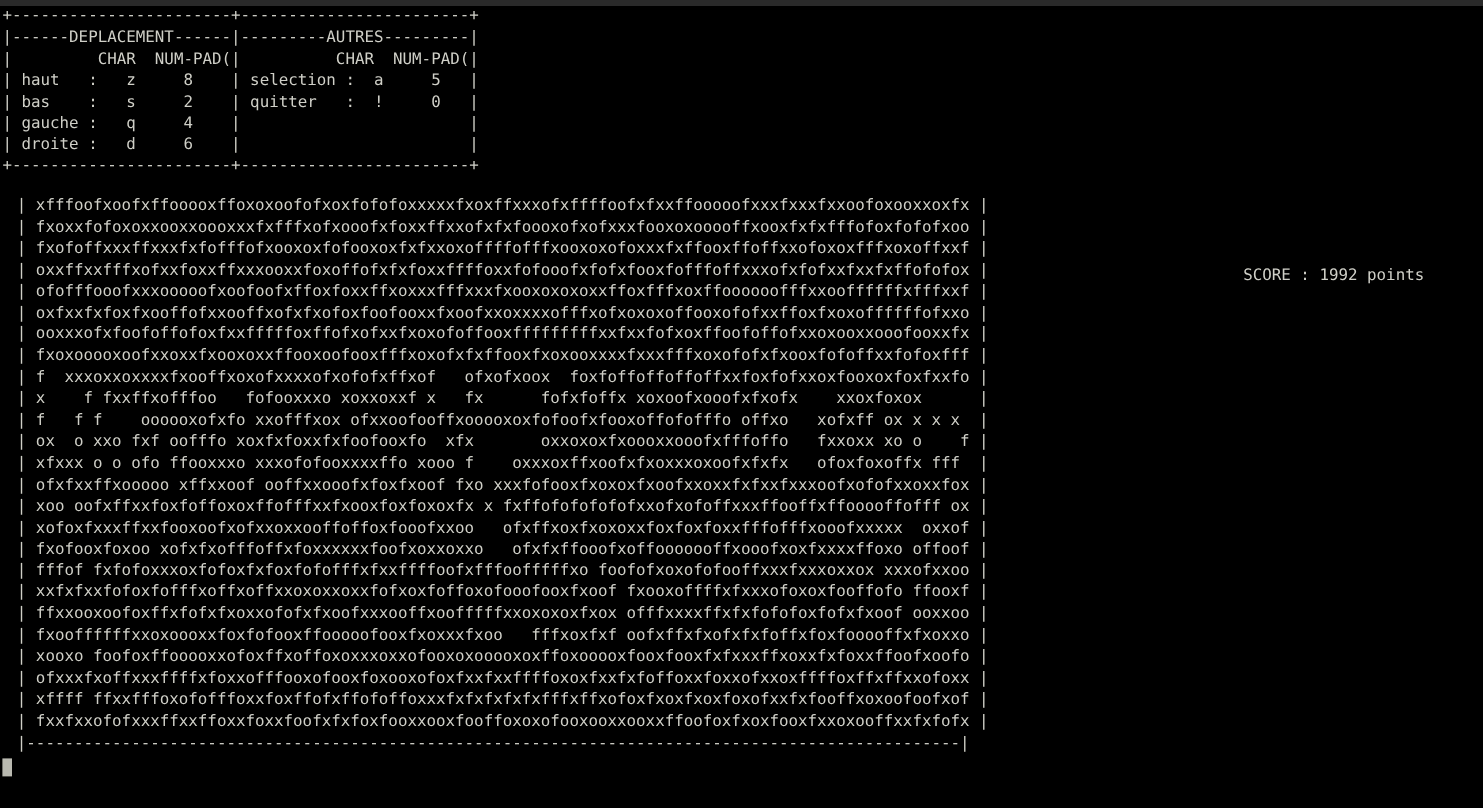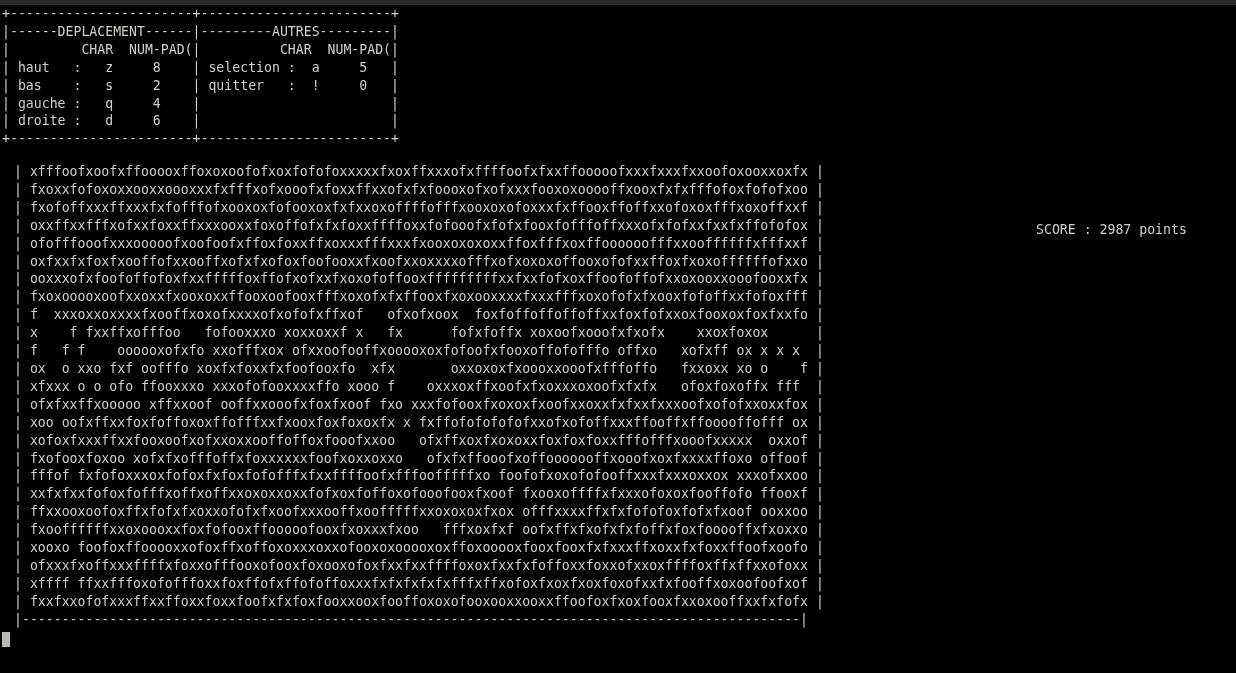--- a/index.html
+++ b/index.html
@@ -106,18 +106,18 @@
 | ffxxooxoofoxffxfofxfxoxxofofxfxoofxxxooffxoofffffxxoxoxoxfxox offfxxxxffxfxfofofoxfofxfxoof ooxxoo |
 | fxooffffffxxoxoooxxfoxfofooxffooooofooxfxoxxxfxoo   fffxoxfxf oofxffxfxofxfxfoffxfoxfooooffxfxoxxo |
 | xooxo foofoxffooooxxofoxffxoffoxoxxxoxxofooxoxooooxoxffoxooooxfooxfooxfxfxxxffxoxxfxfoxxffoofxoofo |
 | ofxxxfxoffxxxffffxfoxxofffooxofooxfoxooxofoxfxxfxxffffoxoxfxxfxfoffoxxfoxxofxxoxffffoxffxffxxofoxx |
 | xffff ffxxfffoxofofffoxxfoxffofxffofoffoxxxfxfxfxfxfxfffxffxofoxfxoxfxoxfoxofxxfxfooffxoxoofoofxof |
 | fxxfxxofofxxxffxxffoxxfoxxfoofxfxfoxfooxxooxfooffoxoxofooxooxxooxxffoofoxfxoxfooxfxxoxooffxxfxfofx |
 |--------------------------------------------------------------------------------------------------|</pre>
   </div>
 
   <div id="score-block">
-    <pre class="term">SCORE : 2987 points</pre>
+    <pre class="term">SCORE : 1992 points</pre>
   </div>
 
   <div id="cursor"></div>
 
 </div>
 
 </body></html>

